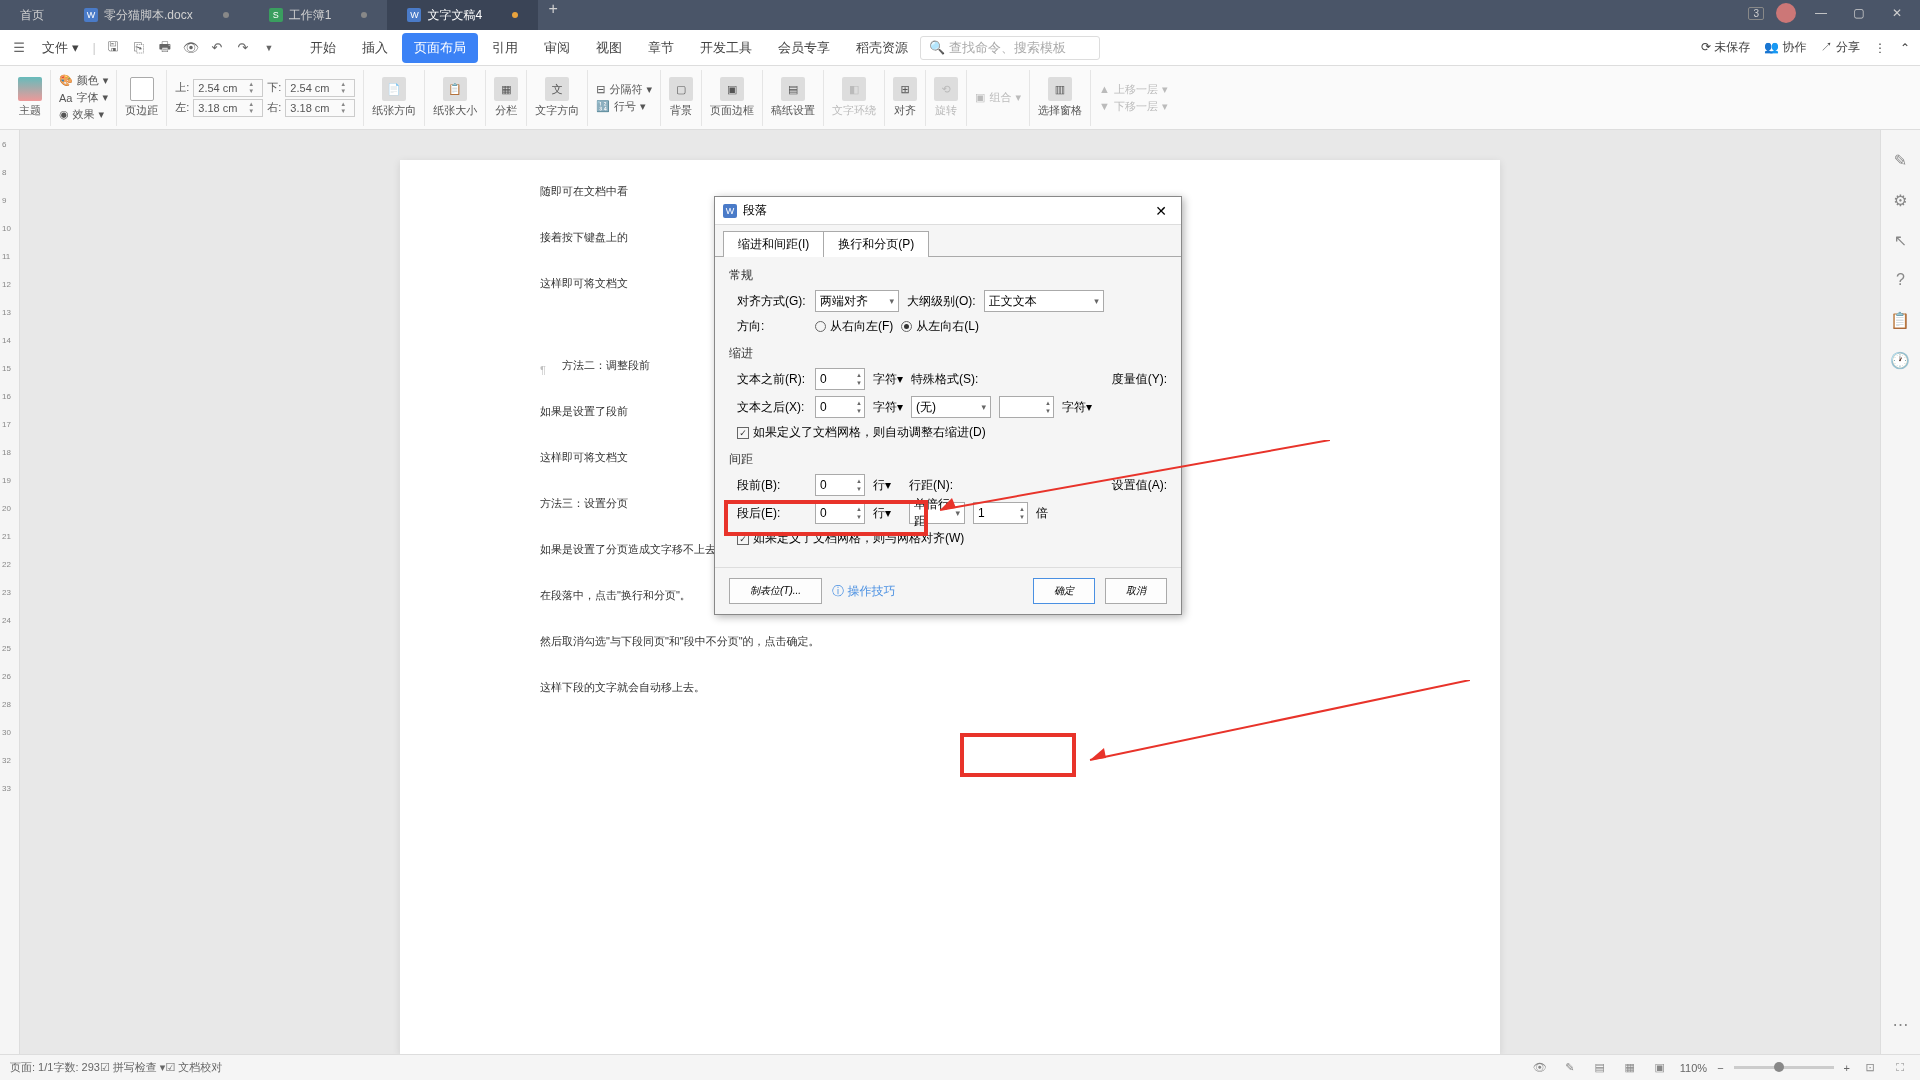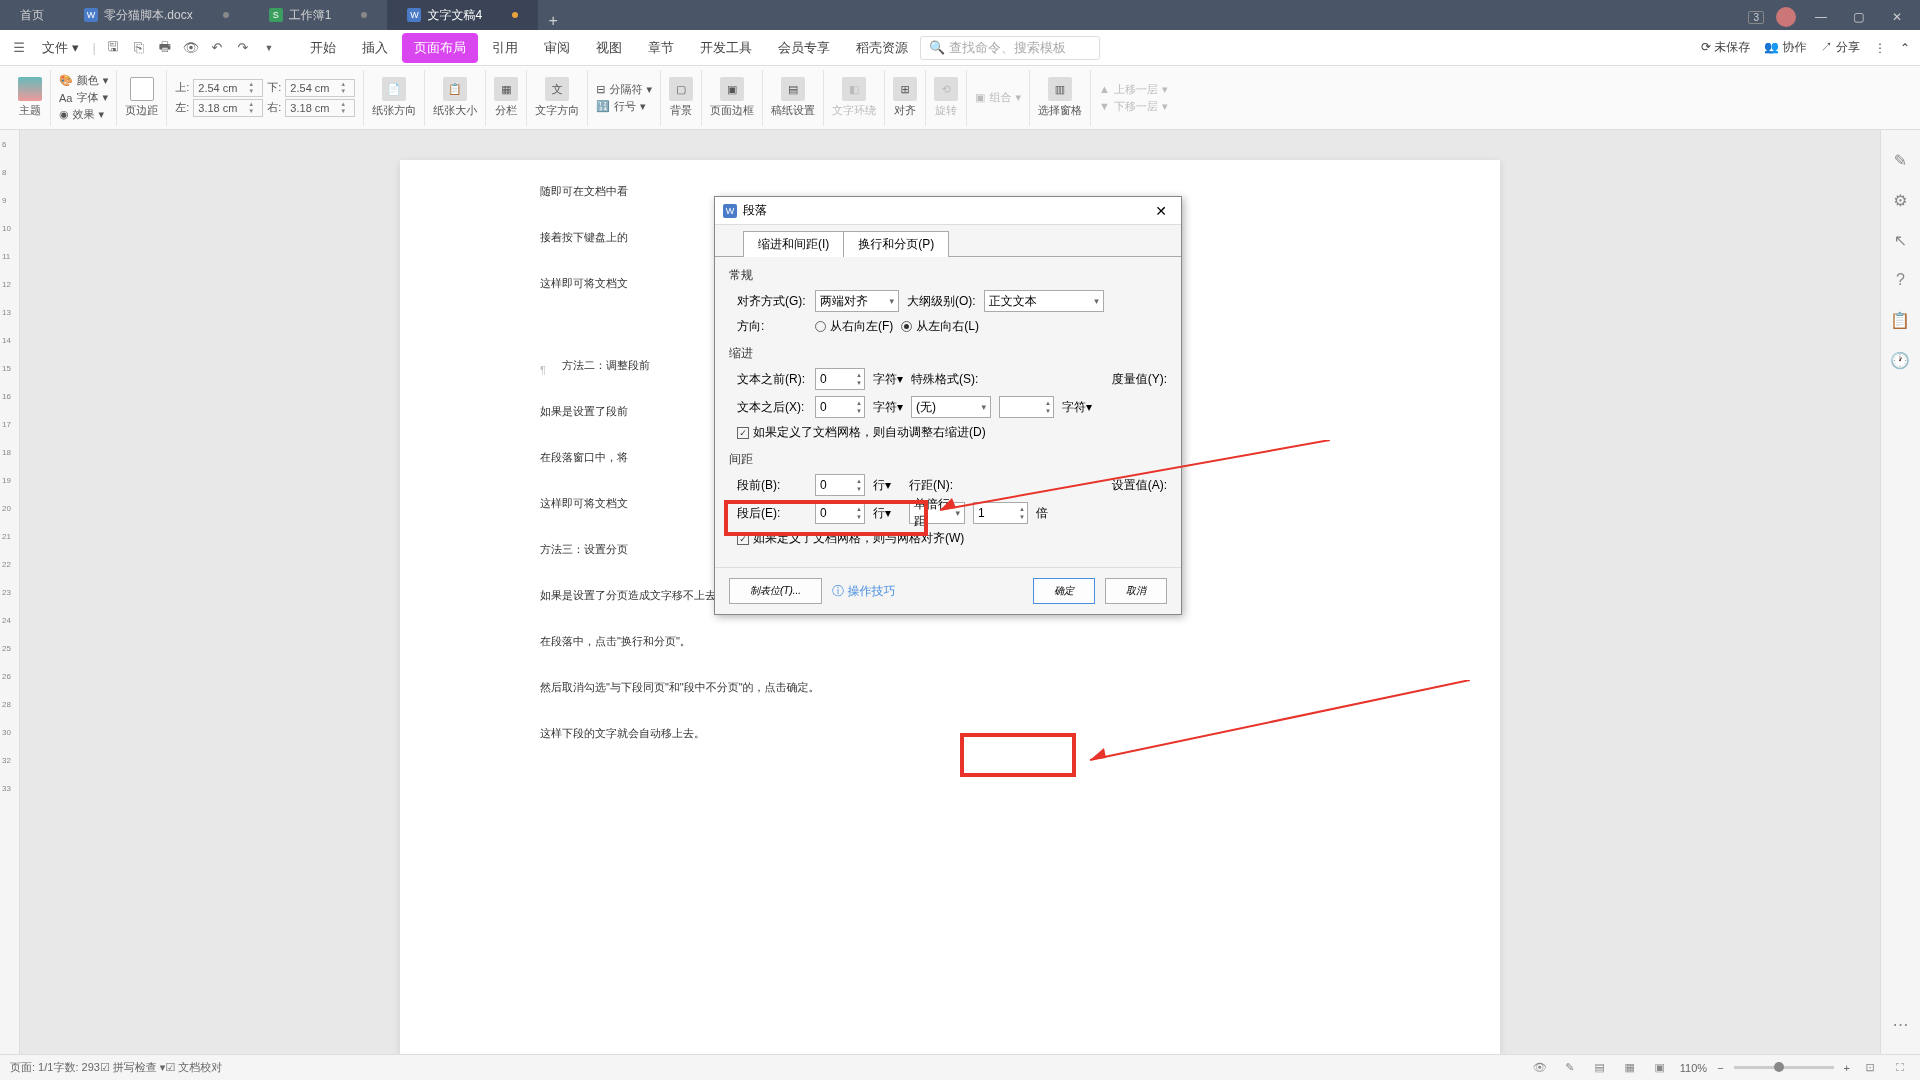--- a/index.html
+++ b/index.html
@@ -1,40 +1,40 @@
 <!DOCTYPE html>
 <html><head>
 <meta charset="utf-8">
 <style>
 * { margin: 0; padding: 0; box-sizing: border-box; font-family: "Microsoft YaHei", sans-serif; }
 body { background: #f0f0f0; width: 1920px; height: 1080px; overflow: hidden; position: relative; }
 
 
-.titlebar { height: 30px; background: #4a5568; display: flex; align-items: flex-end; color: #d0d0d0; font-size: 12px; }
+.titlebar { height: 30px; background: #4a5568; display: flex; align-items: flex-start; color: #d0d0d0; font-size: 12px; }
 .tab { display: flex; align-items: center; padding: 0 20px; height: 30px; position: relative; cursor: pointer; }
 .tab.active { background: #3a4456; color: #fff; }
 .tab-icon { width: 14px; height: 14px; margin-right: 6px; display: inline-flex; align-items: center; justify-content: center; border-radius: 2px; font-size: 9px; color: #fff; }
 .tab-icon.word { background: #4a7bc8; }
 .tab-icon.sheet { background: #3a9e5f; }
 .tab-dot { width: 6px; height: 6px; background: #888; border-radius: 50%; margin-left: 30px; }
 .tab-dot.orange { background: #e8a33d; }
 .tab-add { width: 30px; text-align: center; font-size: 16px; cursor: pointer; }
 .titlebar-right { margin-left: auto; display: flex; align-items: center; gap: 12px; padding-right: 10px; }
 .win-btn { width: 26px; height: 26px; display: flex; align-items: center; justify-content: center; cursor: pointer; font-size: 12px; }
 .badge { border: 1px solid #888; padding: 0 4px; font-size: 10px; border-radius: 2px; }
 .avatar { width: 20px; height: 20px; border-radius: 50%; background: #c77; }
 
 
 .menubar { height: 36px; background: #fff; border-bottom: 1px solid #ddd; display: flex; align-items: center; padding: 0 10px; font-size: 13px; color: #444; }
 .menu-left { display: flex; align-items: center; gap: 8px; }
 .file-btn { display: flex; align-items: center; gap: 4px; padding: 2px 6px; }
 .qat-icon { width: 18px; height: 18px; display: flex; align-items: center; justify-content: center; cursor: pointer; color: #666; }
 .menu-tabs { display: flex; margin-left: 20px; gap: 2px; }
 .menu-tab { padding: 6px 12px; cursor: pointer; }
-.menu-tab.active { background: #d946ef; color: #fff; border-radius: 4px; }
+.menu-tab.active { background: #3b82f6; color: #fff; border-radius: 4px; }
 .menu-right { margin-left: auto; display: flex; align-items: center; gap: 14px; font-size: 12px; }
 .search-box { display: flex; align-items: center; border: 1px solid #ddd; border-radius: 3px; padding: 2px 8px; width: 180px; color: #aaa; }
 
 
 .ribbon { height: 64px; background: #fafafa; border-bottom: 1px solid #ddd; display: flex; align-items: center; padding: 0 10px; font-size: 11px; color: #555; }
 .ribbon-group { display: flex; flex-direction: column; align-items: center; padding: 0 8px; border-right: 1px solid #e5e5e5; height: 56px; justify-content: center; }
 .ribbon-group:last-child { border-right: none; }
 .ribbon-big { display: flex; flex-direction: column; align-items: center; gap: 2px; cursor: pointer; }
 .ribbon-icon { width: 24px; height: 24px; background: #ddd; border-radius: 2px; display: flex; align-items: center; justify-content: center; }
 .ribbon-small { display: flex; align-items: center; gap: 4px; cursor: pointer; padding: 1px 0; }
@@ -58,21 +58,21 @@
 .right-sidebar { position: absolute; top: 130px; right: 0; width: 40px; bottom: 26px; background: #f5f5f5; border-left: 1px solid #ddd; display: flex; flex-direction: column; align-items: center; padding-top: 20px; gap: 20px; }
 .side-icon { width: 20px; height: 20px; cursor: pointer; color: #888; display: flex; align-items: center; justify-content: center; }
 
 
 .dialog { position: absolute; top: 196px; left: 714px; width: 468px; background: #f5f5f5; border: 1px solid #888; box-shadow: 2px 2px 8px rgba(0,0,0,0.3); z-index: 100; font-size: 12px; }
 .dialog-title { height: 28px; display: flex; align-items: center; padding: 0 8px; background: #fff; border-bottom: 1px solid #ddd; }
 .dialog-title-icon { width: 14px; height: 14px; background: #4a7bc8; margin-right: 6px; border-radius: 2px; display: flex; align-items: center; justify-content: center; color: #fff; font-size: 9px; }
 .dialog-close { margin-left: auto; width: 24px; height: 24px; display: flex; align-items: center; justify-content: center; cursor: pointer; font-size: 14px; }
 .dialog-tabs { display: flex; padding: 6px 8px 0 8px; background: #f5f5f5; }
 .dialog-tab { padding: 4px 14px; border: 1px solid #aaa; background: #fff; cursor: pointer; margin-right: -1px; border-bottom: none; position: relative; }
-.dialog-tab.active { z-index: 2; margin-left: 20px; }
+.dialog-tab.active { z-index: 2; }
 .dialog-body { padding: 10px 14px; background: #f5f5f5; border-top: 1px solid #aaa; margin-top: -1px; }
 .fieldset { margin-bottom: 10px; }
 .fieldset-label { font-size: 12px; color: #333; margin-bottom: 6px; }
 .form-row { display: flex; align-items: center; gap: 8px; margin-bottom: 6px; padding-left: 8px; }
 .form-label { font-size: 12px; min-width: 70px; }
 .combo { height: 22px; border: 1px solid #aaa; background: #fff; display: flex; align-items: center; padding: 0 4px; font-size: 12px; position: relative; }
 .combo::after { content: "▾"; position: absolute; right: 4px; font-size: 9px; color: #666; }
 .spinner-input { height: 22px; border: 1px solid #aaa; background: #fff; display: flex; align-items: center; padding: 0 2px 0 4px; font-size: 12px; width: 50px; justify-content: space-between; }
 .spinner-btns { display: flex; flex-direction: column; font-size: 6px; line-height: 8px; color: #666; }
 .radio { display: flex; align-items: center; gap: 4px; }
@@ -360,21 +360,20 @@
       <div class="vruler-tick" style="top: 626px;">32</div>
       <div class="vruler-tick" style="top: 654px;">33</div>
     </div>
   <div class="doc-scroll">
     <div class="page">
       <p>随即可在文档中看</p>
       <p>接着按下键盘上的</p>
       <p>这样即可将文档文</p>
       <p style="margin-top:60px"><span class="para-mark">¶</span><span>方法二：调整段前</span></p>
       <p><span>如果是设置了段前</span><span style="margin-left:480px">"段落"。</span></p>
-      <p>在段落窗口中，将</p>
       <p>这样即可将文档文</p>
       <p>方法三：设置分页</p>
       <p>如果是设置了分页造成文字移不上去，选中内容，鼠标右键点击"段落"。</p>
       <p>在段落中，点击"换行和分页"。</p>
       <p>然后取消勾选"与下段同页"和"段中不分页"的，点击确定。</p>
       <p>这样下段的文字就会自动移上去。</p>
     </div>
   </div>
 </div>
 

